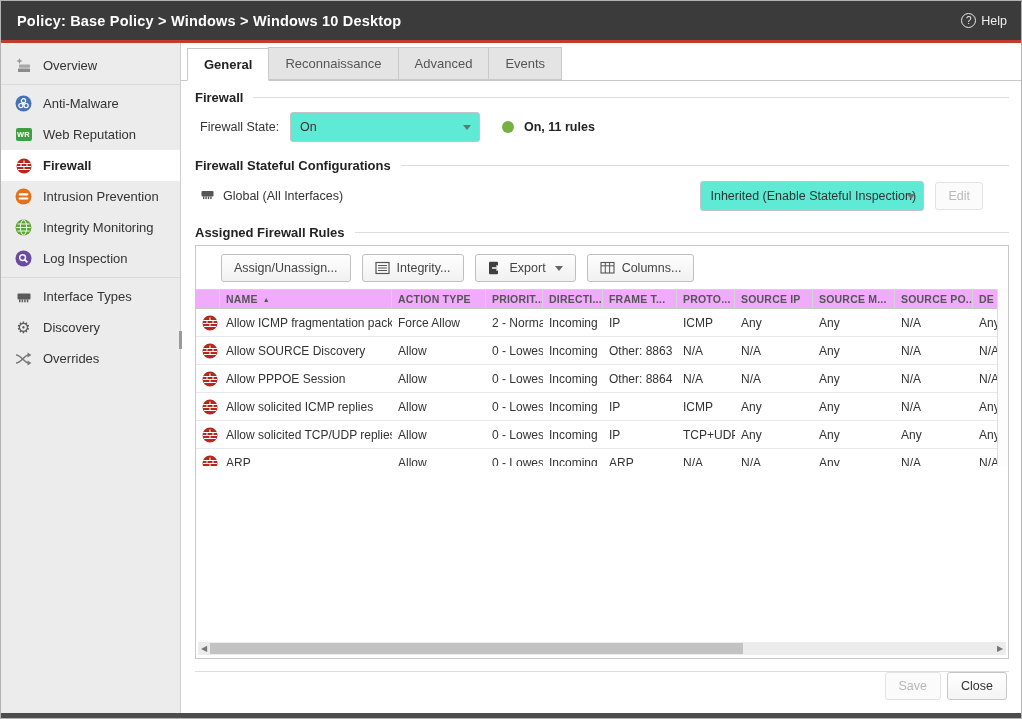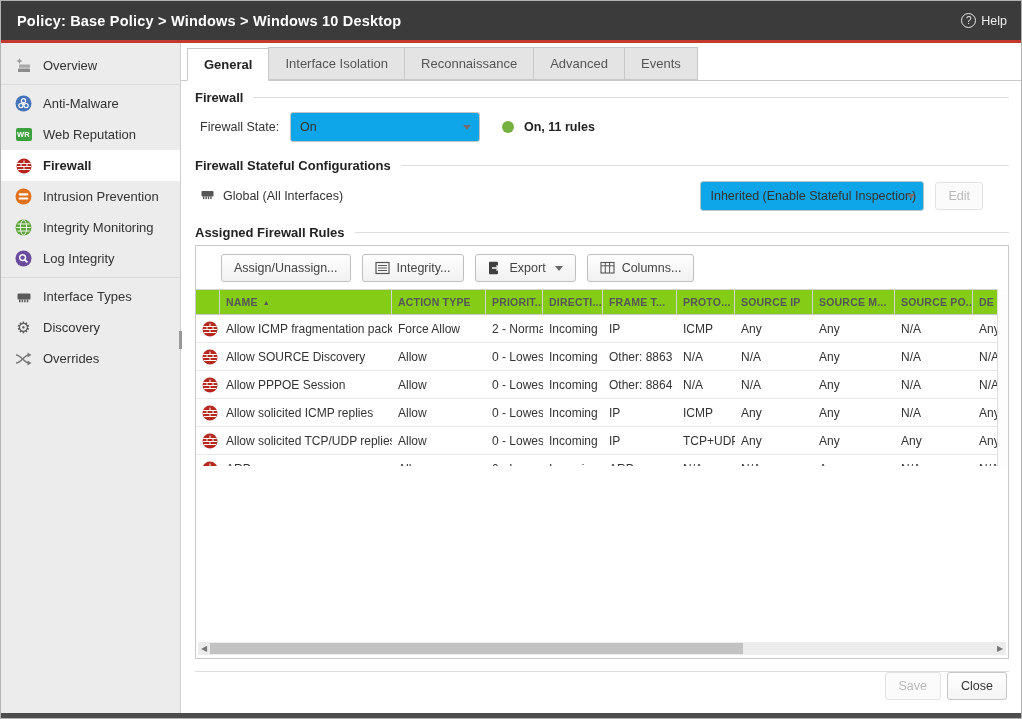--- a/index.html
+++ b/index.html
@@ -60,21 +60,21 @@
     border-bottom:1px solid #fff; margin-bottom:-1px; position:relative; z-index:2;
   }
   .content { flex:1; min-height:0; display:flex; flex-direction:column; padding:0 12px 0 14px; }
   .sec-title { display:flex; align-items:center; margin-top:9px; }
   .sec-title .t { font-size:13px; font-weight:bold; color:#222; white-space:nowrap; }
   .sec-title .rule { flex:1; border-top:1px solid #ddd; margin-left:10px; }
   
   .state-row { display:flex; align-items:center; margin-top:7px; padding-left:5px; height:30px; flex:none; }
   .state-label { width:84px; font-size:12.5px; color:#333; flex:none; }
   .select {
-    position:relative; height:30px; background:#0ea5e9; border:1px solid #c4c4c4; border-radius:3px;
+    position:relative; height:30px; background:#5eead4; border:1px solid #c4c4c4; border-radius:3px;
     font-size:12.5px; color:#333; display:flex; align-items:center;
     padding:0 24px 0 9px; cursor:pointer; white-space:nowrap; overflow:hidden;
   }
   .caret {
     position:absolute; right:8px; top:50%; margin-top:-2px;
     width:0; height:0; border-left:4px solid transparent; border-right:4px solid transparent;
     border-top:5px solid #707070;
   }
   .state-select { width:190px; margin-left:6px; }
   .status-dot { width:12px; height:12px; border-radius:50%; background:var(--status-green,#76b041); margin-left:22px; flex:none; }
@@ -96,22 +96,22 @@
   }
   
   .panel {
     margin-top:5px; border:1px solid #c9c9c9; height:414px; flex:none;
     display:flex; flex-direction:column; min-width:0; background:#fff;
   }
   .toolbar { flex:none; display:flex; align-items:center; gap:11px; padding:8px 8px 7px 25px; }
   .tblwrap { flex:1; min-height:0; display:flex; }
   .tbl { flex:1; min-width:0; overflow:hidden; }
   .thead {
-    display:flex; background:#84cc16; border-top:1px solid #d2d2d2; border-bottom:1px solid #cicic1;
-    border-bottom:1px solid #c9c9c9; height:26px;
+    display:flex; background:#f0abfc; border-top:1px solid #d2d2d2; border-bottom:1px solid #cicic1;
+    border-bottom:1px solid #c9c9c9; height:20px;
   }
   .th {
     flex:none; font-size:10.5px; font-weight:bold; color:#555; letter-spacing:.2px;
     display:flex; align-items:center; padding-left:6px; border-right:1px solid #d4d4d4;
     white-space:nowrap; overflow:hidden; cursor:pointer;
   }
   .th.last { flex:1; border-right:none; }
   .sort-arrow { font-size:7px; color:#555; margin-left:5px; }
   .tr { display:flex; height:28px; border-bottom:1px solid #e8e8e8; background:#fff; cursor:pointer; }
   .td {
@@ -229,21 +229,21 @@
           <span>Integrity Monitoring</span>
         </div>
         <div class="side-item">
           <span class="side-icon">
             <svg width="17" height="17" viewBox="0 0 17 17">
               <circle cx="8.5" cy="8.5" r="8" fill="#6a4b9e"></circle>
               <circle cx="7.6" cy="7.6" r="2.9" fill="none" stroke="#fff" stroke-width="1.4"></circle>
               <line x1="9.8" y1="9.8" x2="12.4" y2="12.4" stroke="#fff" stroke-width="1.7"></line>
             </svg>
           </span>
-          <span>Log Integrity</span>
+          <span>Log Inspection</span>
         </div>
         <div class="side-divider"></div>
         <div class="side-item">
           <span class="side-icon">
             <svg width="16" height="16" viewBox="0 0 16 16">
               <rect x="1.5" y="4.5" width="13" height="6" rx="1" fill="#5a5a5a"></rect>
               <rect x="3" y="10.5" width="1.5" height="2.8" fill="#5a5a5a"></rect>
               <rect x="5.6" y="10.5" width="1.5" height="2.8" fill="#5a5a5a"></rect>
               <rect x="8.2" y="10.5" width="1.5" height="2.8" fill="#5a5a5a"></rect>
               <rect x="10.8" y="10.5" width="1.5" height="2.8" fill="#5a5a5a"></rect>
@@ -270,21 +270,20 @@
           </span>
           <span>Overrides</span>
         </div>
         <div class="sidebar-handle"></div>
     </div>
 
     <div class="main">
 
       <div class="tabbar">
           <div class="tab active">General</div>
-          <div class="tab">Interface Isolation</div>
           <div class="tab">Reconnaissance</div>
           <div class="tab">Advanced</div>
           <div class="tab">Events</div>
         </div>
 
       <div class="content">
 
         <div class="sec-title">
           <span class="t">Firewall</span>
           <span class="rule"></span>

